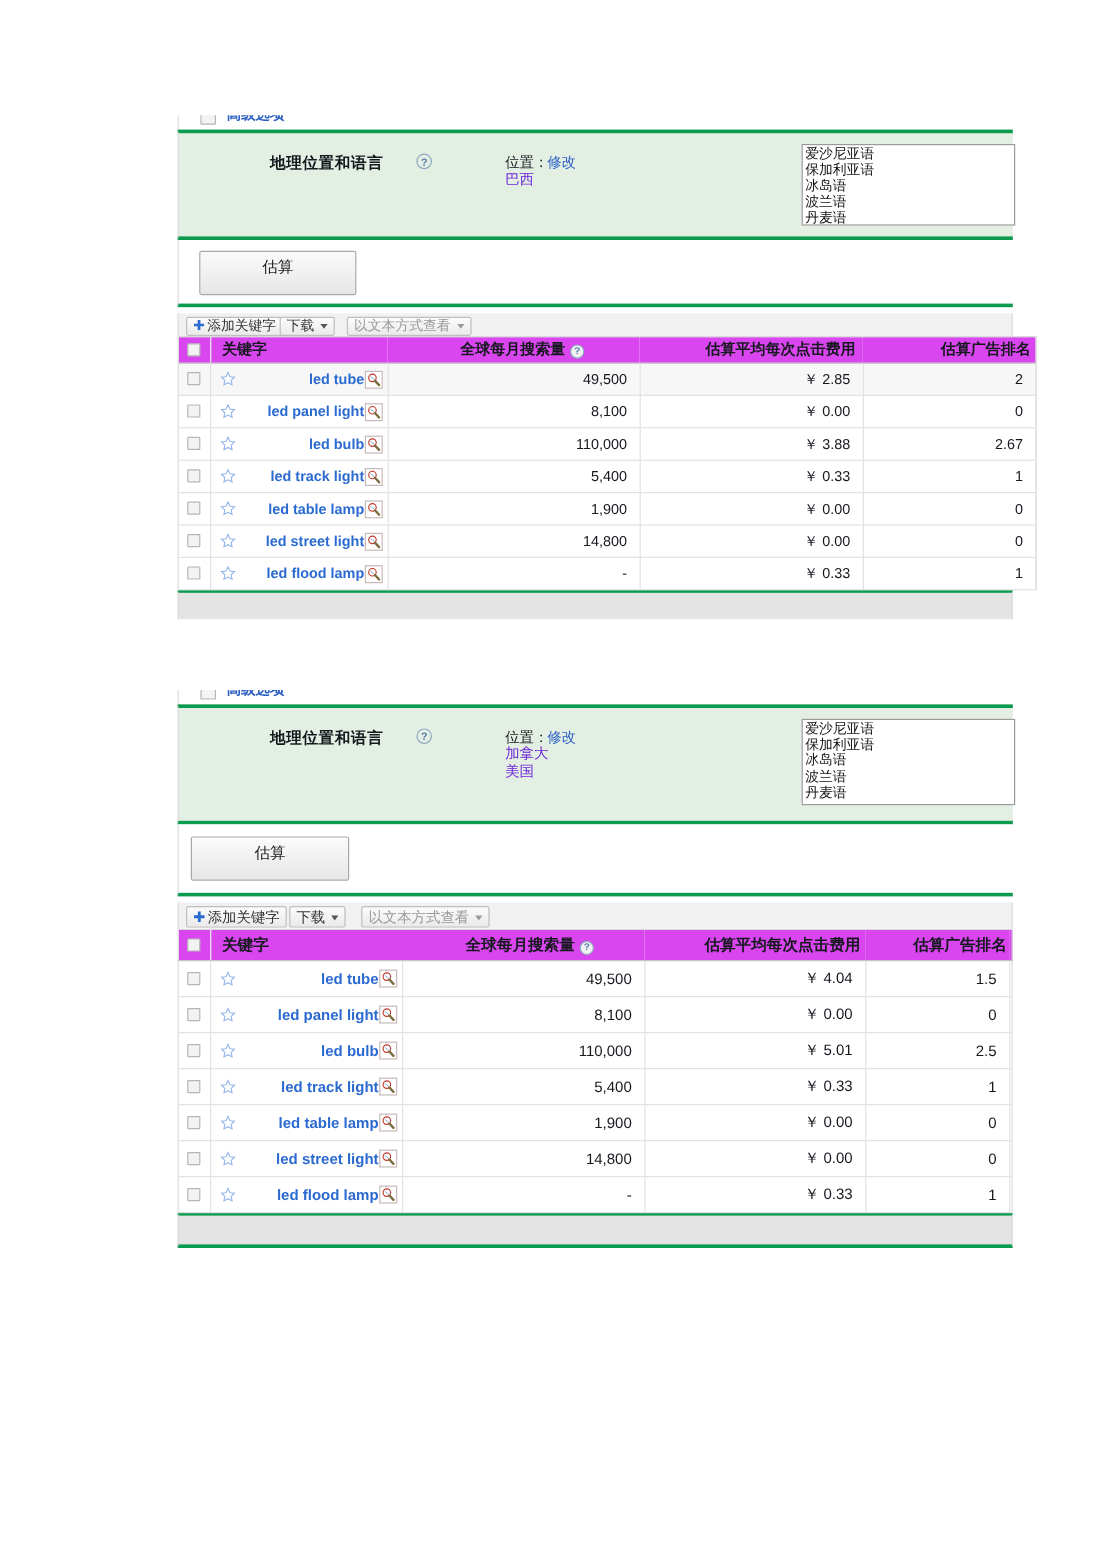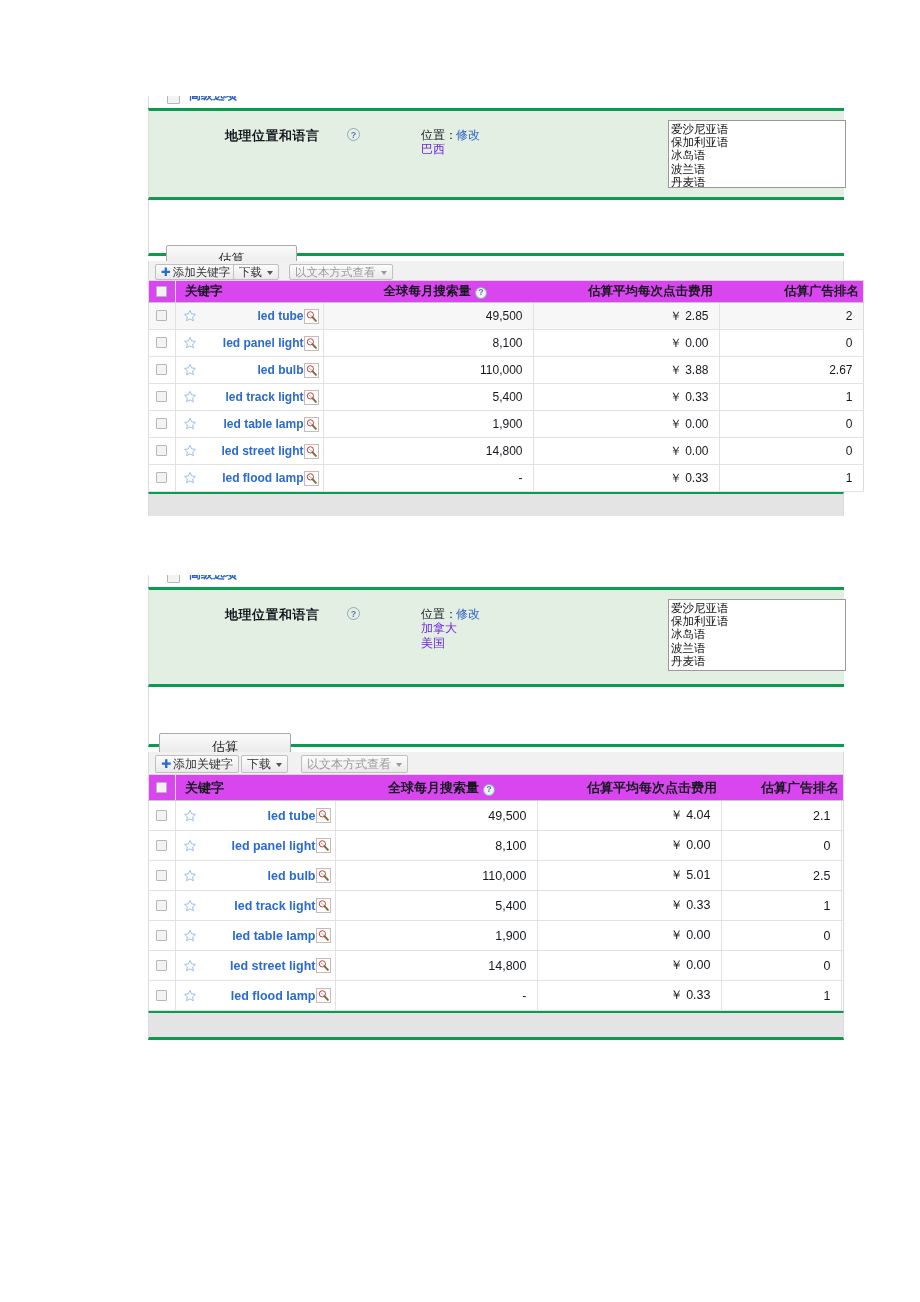--- a/index.html
+++ b/index.html
@@ -89,25 +89,25 @@
   
   .estwrap{
     background:#ffffff;position:relative;
     border-left:1px solid #dcdcdc;
     border-bottom:3px solid #0a9b4e;
     box-sizing:border-box;
   }
   #shot1 .estwrap{height:56px;}
   #shot2 .estwrap{height:60px;}
   .est-btn{
-    position:absolute;left:17px;top:9px;width:131px;height:25px;
+    position:absolute;left:17px;top:9px;width:131px;height:37px;
     background:linear-gradient(#fbfbfb,#e6e6e6);
     border:1px solid #a8a8a8;border-radius:2px;
     font-size:13px;color:#222;text-align:center;line-height:25px;
-    cursor:pointer;box-sizing:border-box;margin-top:36px;
+    cursor:pointer;box-sizing:border-box;
   }
   #shot2 .est-btn{left:10px;top:10px;width:132px;}
 
   
   .gap{background:#ffffff;}
   #shot1 .gap{height:5px;}
   #shot2 .gap{height:5px;}
 
   
   .toolbar{
@@ -494,21 +494,21 @@
               <span class="kwlink">led tube</span>
               <span class="mag"><svg viewBox="0 0 15 15" width="13" height="13">
                   <circle cx="6.2" cy="5.6" r="3.6" fill="#fff" stroke="#c0392b" stroke-width="1.1"></circle>
                   <line x1="8.6" y1="8.3" x2="12.6" y2="12.6" stroke="#7a6a3a" stroke-width="2.2" stroke-linecap="round"></line>
                   <line x1="4.2" y1="4.4" x2="8.0" y2="7.2" stroke="#8aa7c8" stroke-width="0.9"></line>
                 </svg></span>
             </div>
           </td>
           <td class="c-vol">49,500</td>
           <td class="c-cpc">￥ 4.04</td>
-          <td class="c-rank">2.1</td>
+          <td class="c-rank">1.5</td>
           <td class="c-end"></td>
         </tr>
         <tr>
           <td class="c-chk"><span class="chk"></span></td>
           <td class="c-kw">
             <div class="kwcell">
               <span class="star"><svg viewBox="0 0 16 16" width="14" height="14">
                   <path d="M8 1.6l1.9 4.0 4.3.5-3.2 3.0.9 4.3L8 11.3 4.1 13.4l.9-4.3L1.8 6.1l4.3-.5z" fill="#ffffff" stroke="#8fb4e8" stroke-width="1"></path>
                 </svg></span>
               <span class="kwlink">led panel light</span>

